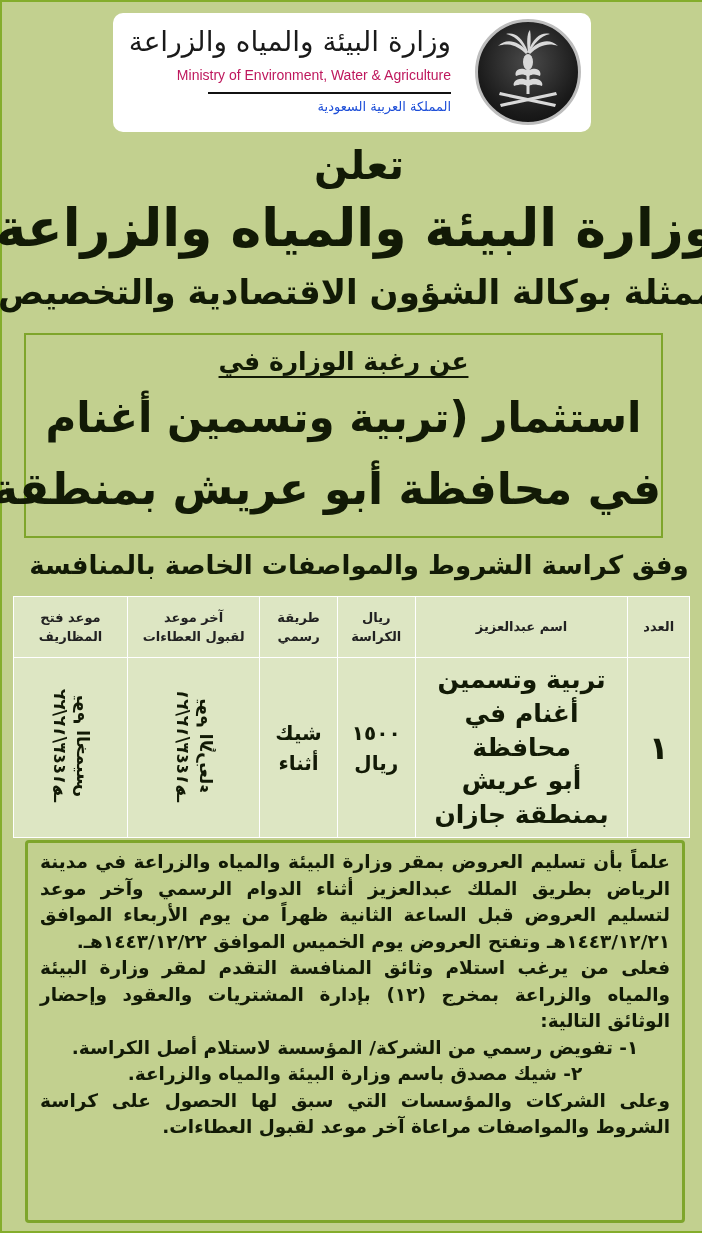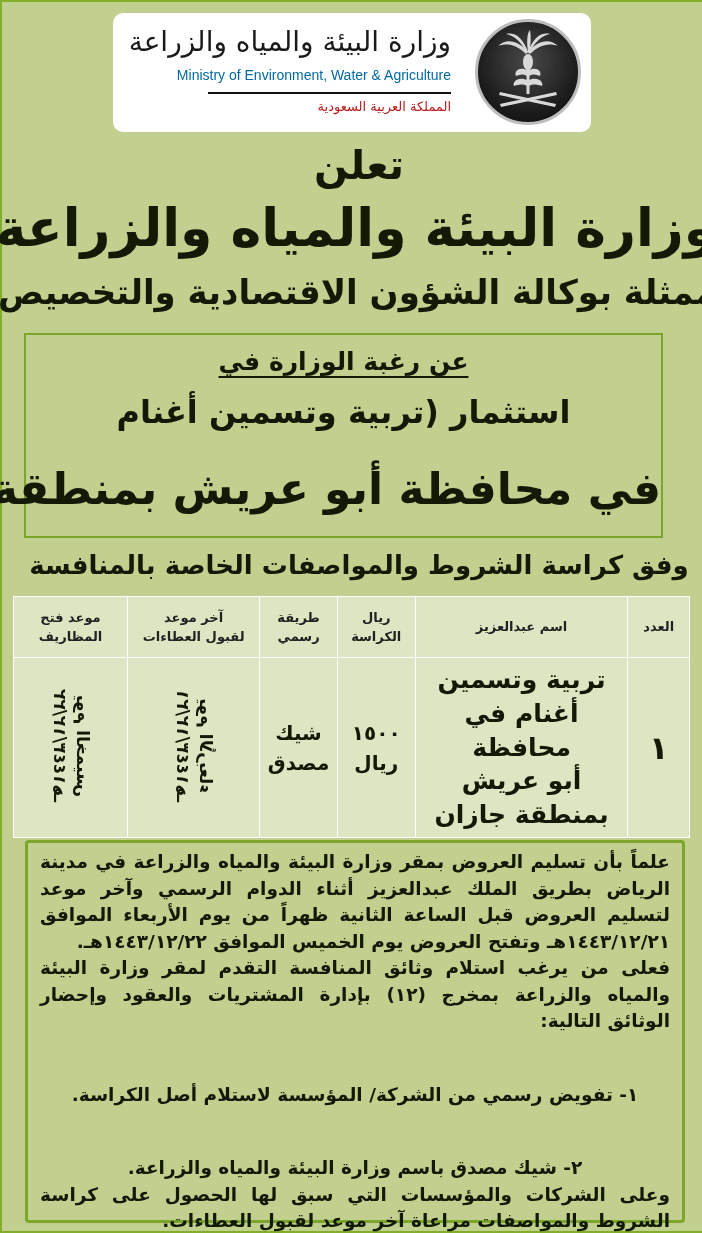--- a/index.html
+++ b/index.html
@@ -18,48 +18,48 @@
     position: absolute; left: 111px; top: 11px; width: 478px; height: 119px;
     background: #ffffff; border-radius: 10px;
   }
   .logo-ar {
     position: absolute; right: 140px; top: 12px; direction: rtl;
     font-size: 28px; color: #1a1a1a; font-family: "DejaVu Sans", sans-serif;
     white-space: nowrap;
   }
   .logo-en {
     position: absolute; right: 140px; top: 54px;
-    font-size: 14px; color: #0369a1; font-family: "Liberation Sans", sans-serif;
+    font-size: 14px; color: #be185d; font-family: "Liberation Sans", sans-serif;
     white-space: nowrap;
   }
   .logo-rule {
     position: absolute; left: 95px; right: 140px; top: 79px; height: 2px; background: #111;
   }
   .logo-sub {
     position: absolute; right: 140px; top: 86px; direction: rtl;
-    font-size: 13px; color: #b91c1c; white-space: nowrap;
+    font-size: 13px; color: #1d4ed8; white-space: nowrap;
   }
   .emblem {
     position: absolute; right: 10px; top: 6px; width: 106px; height: 106px; border-radius: 50%;
     background: radial-gradient(circle at 50% 40%, #4a4a4a 0%, #1b1b1b 65%, #0a0a0a 100%);
     border: 3px solid #bdbdbd; box-sizing: border-box;
   }
   .emblem svg { position: absolute; left: 0; top: 0; }
 
   .center { position: absolute; left: 0; right: 0; text-align: center; direction: rtl; font-weight: bold; white-space: nowrap; }
   .announces { top: 140px; font-size: 40px; }
   .ministry   { top: 196px; font-size: 52px; }
   .agency     { top: 270px; font-size: 34px; }
 
   .box1 {
     position: absolute; left: 22px; top: 331px; width: 639px; height: 205px;
     border: 2px solid #7ea52b; box-sizing: border-box;
   }
   .desire { top: 12px; font-size: 25px; text-decoration: underline; text-underline-offset: 6px; }
-  .invest1 { top: 58px; font-size: 32px; }
+  .invest1 { top: 58px; font-size: 42px; }
   .invest2 { top: 128px; font-size: 44px; }
   .booklet { top: 548px; font-size: 26px; }
 
   table.tender {
     position: absolute; left: 11px; top: 594px; width: 677px; height: 242px;
     border-collapse: collapse; direction: rtl; background: #dde6c3;
   }
   table.tender th, table.tender td { border: 1.5px solid #ffffff; text-align: center; vertical-align: middle; }
   table.tender th { height: 58px; font-size: 13px; font-weight: bold; color: #222; line-height: 1.5; }
   table.tender td { font-weight: bold; }
@@ -74,21 +74,21 @@
     white-space: nowrap; text-align: center; transform: rotate(180deg) scaleX(-1);
   }
   .vert span { display: block; }
 
   .notes {
     position: absolute; left: 23px; top: 838px; width: 660px; height: 383px;
     border: 3px solid #7ea52b; border-radius: 4px; box-sizing: border-box;
     direction: rtl; padding: 6px 12px 0 12px; font-weight: bold; font-size: 18.5px; line-height: 26.5px;
   }
   .notes p { margin: 0; text-align: justify; }
-  .notes .item { text-align: center; margin-top: 47px; }
+  .notes .item { text-align: center; }
 </style>
 </head>
 <body>
 
 <div class="page">
 
   <div class="logo-card">
     <div class="logo-ar">وزارة البيئة والمياه والزراعة</div>
     <div class="logo-en">Ministry of Environment, Water &amp; Agriculture</div>
     <div class="logo-rule"></div>
@@ -157,21 +157,21 @@
           <div>أغنام في محافظة</div>
           <div>أبو عريش</div>
           <div>بمنطقة جازان</div>
         </td>
         <td class="c-price">
           <div>١٥٠٠</div>
           <div>ريال</div>
         </td>
         <td class="c-pay">
           <div>شيك</div>
-          <div>مصدق</div>
+          <div>أثناء</div>
         </td>
         <td class="c-last">
           <div class="vert">
             <span>يوم الأربعاء</span>
             <span>١٤٤٣/١٢/٢١هـ</span>
           </div>
         </td>
         <td class="c-open">
           <div class="vert">
             <span>يوم الخميس</span>

